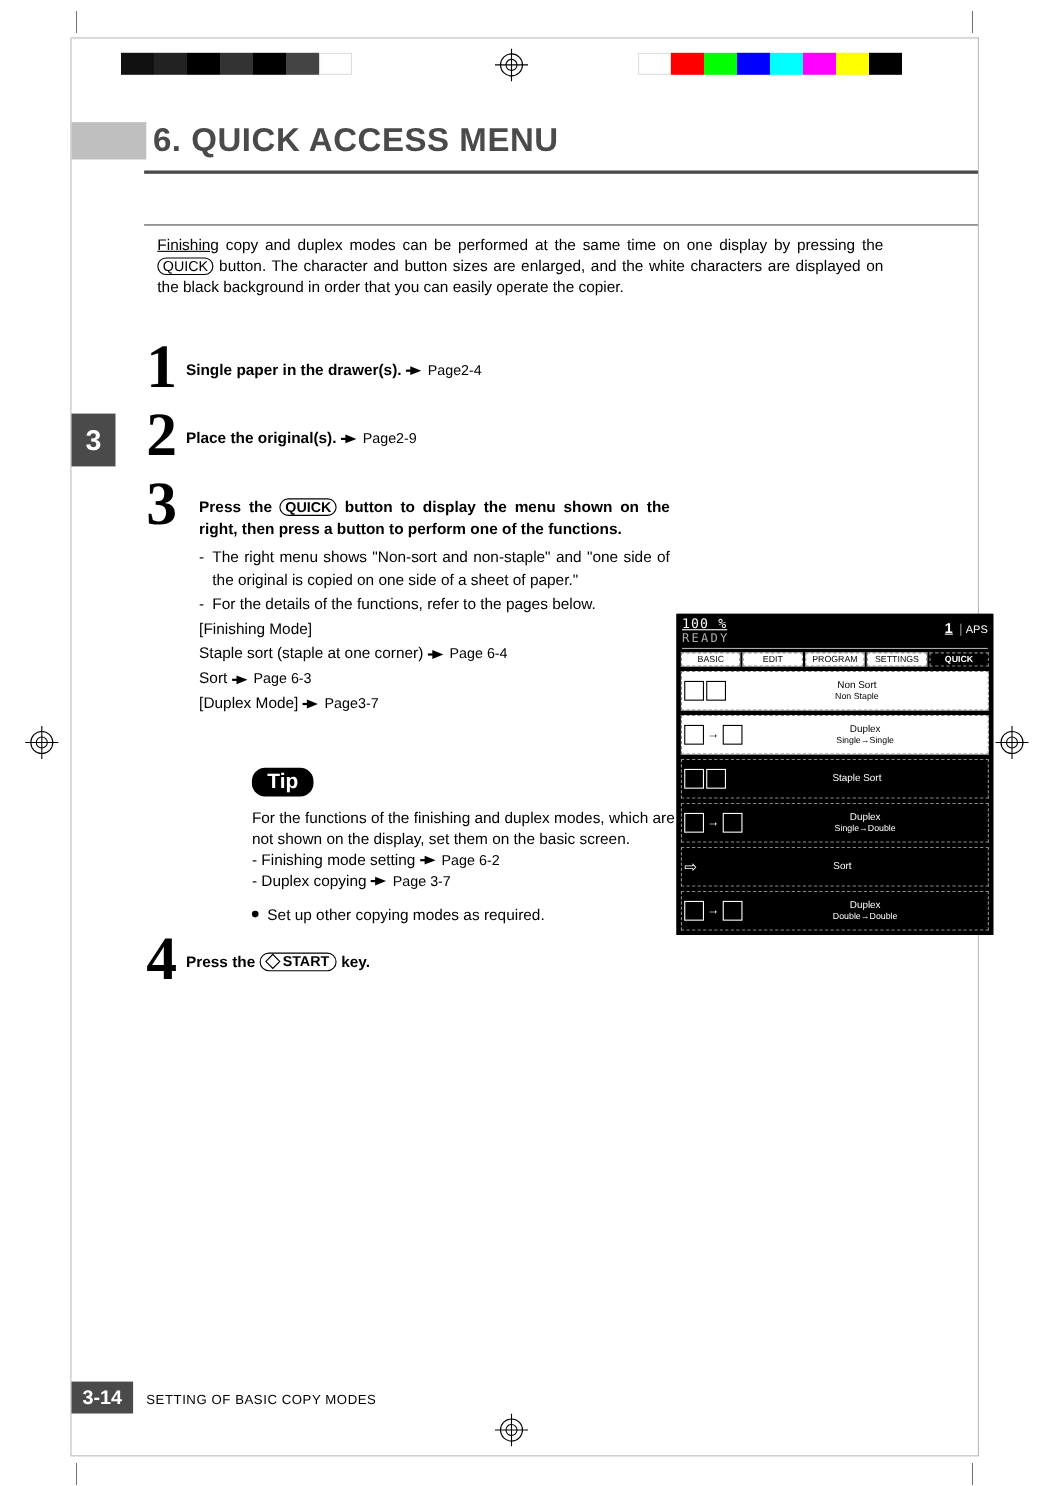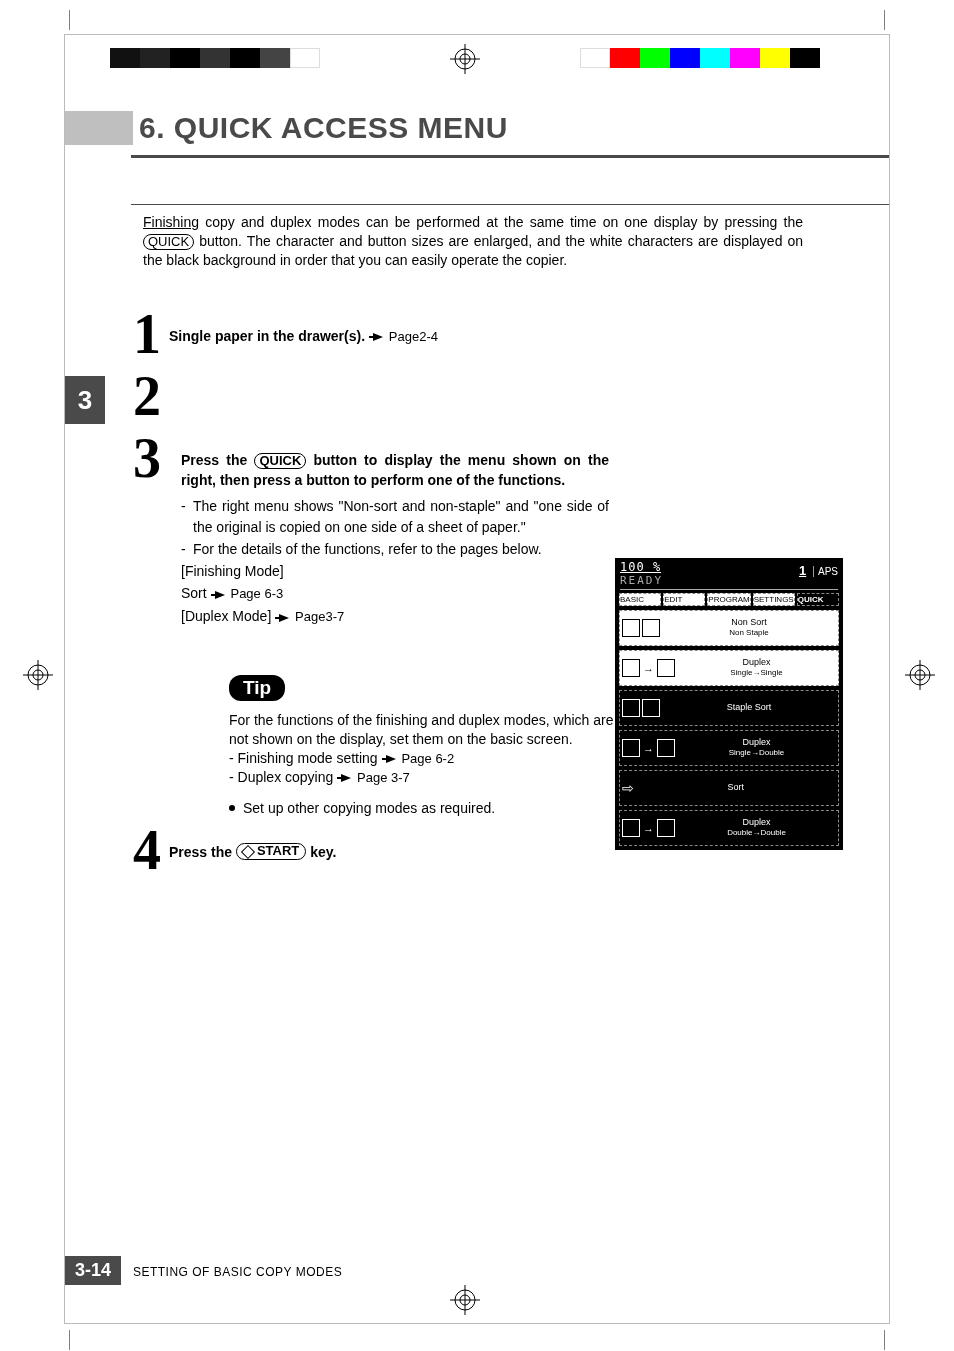--- a/index.html
+++ b/index.html
@@ -156,21 +156,21 @@
   .bullet-list li { position: relative; padding-left: 12px; text-align: justify; margin-bottom: 2px;}
   .bullet-list li::before { content: "-"; position: absolute; left: 0;}
   .sublines { margin-top: 2px;}
   .sublines div { margin-bottom: 2px;}
 
   
   .display-panel {
     position: absolute;
     left: 490px;
     top: 108px;
-    width: 228px;
+    width: 288px;
     border: 1px solid #000;
     background: #000;
     font-size: 10px;
     color: #fff;
   }
   .dp-statusbar {
     padding: 2px 4px;
     background: #000;
     color: #fff;
     display: flex;
@@ -190,20 +190,21 @@
     padding: 3px 3px 4px 3px;
     gap: 2px;
     background:#000;
   }
   .dp-tab {
     flex: 1;
     border: 1px dashed #888;
     background: #fff;
     color: #000;
     font-size: 8px;
+    text-align: center;
     padding: 1px 0;
     letter-spacing: 0;
   }
   .dp-tab.active { background: #000; color: #fff; font-weight:bold;}
   .dp-grid {
     display: grid;
     grid-template-columns: 1fr;
     gap: 4px;
     padding: 0 3px 3px 3px;
     background:#000;
@@ -382,35 +383,45 @@
       <div class="step-num">1</div>
       <div class="step-body">
         <span class="step-title">Single paper in the drawer(s).</span>
         <span class="arrow"></span>
         <span class="page-ref">Page2-4</span>
       </div>
     </div>
 
     <div class="step" style="min-height:56px;">
       <div class="step-num">2</div>
+      <div class="step-body">
+        <span class="step-title">Place the original(s).</span>
+        <span class="arrow"></span>
+        <span class="page-ref">Page2-9</span>
+      </div>
     </div>
 
     <div class="step" style="position:relative;">
       <div class="step-num">3</div>
       <div class="step-body step3-wrap">
         <div class="step3-text">
           <div class="step-title">
             <span>Press the </span><span class="key-oval">QUICK</span><span> button to display the menu shown on the right, then press a button to perform one of the functions.</span>
           </div>
           <ul class="bullet-list">
             <li>The right menu shows "Non-sort and non-staple" and "one side of the original is copied on one side of a sheet of paper."</li>
             <li>For the details of the functions, refer to the pages below.</li>
           </ul>
           <div class="sublines">
             <div>[Finishing Mode]</div>
+            <div>
+              <span>Staple sort (staple at one corner)</span>
+              <span class="arrow"></span>
+              <span class="page-ref">Page 6-4</span>
+            </div>
             <div>
               <span>Sort</span>
               <span class="arrow"></span>
               <span class="page-ref">Page 6-3</span>
             </div>
             <div>
               <span>[Duplex Mode]</span>
               <span class="arrow"></span>
               <span class="page-ref">Page3-7</span>
             </div>

